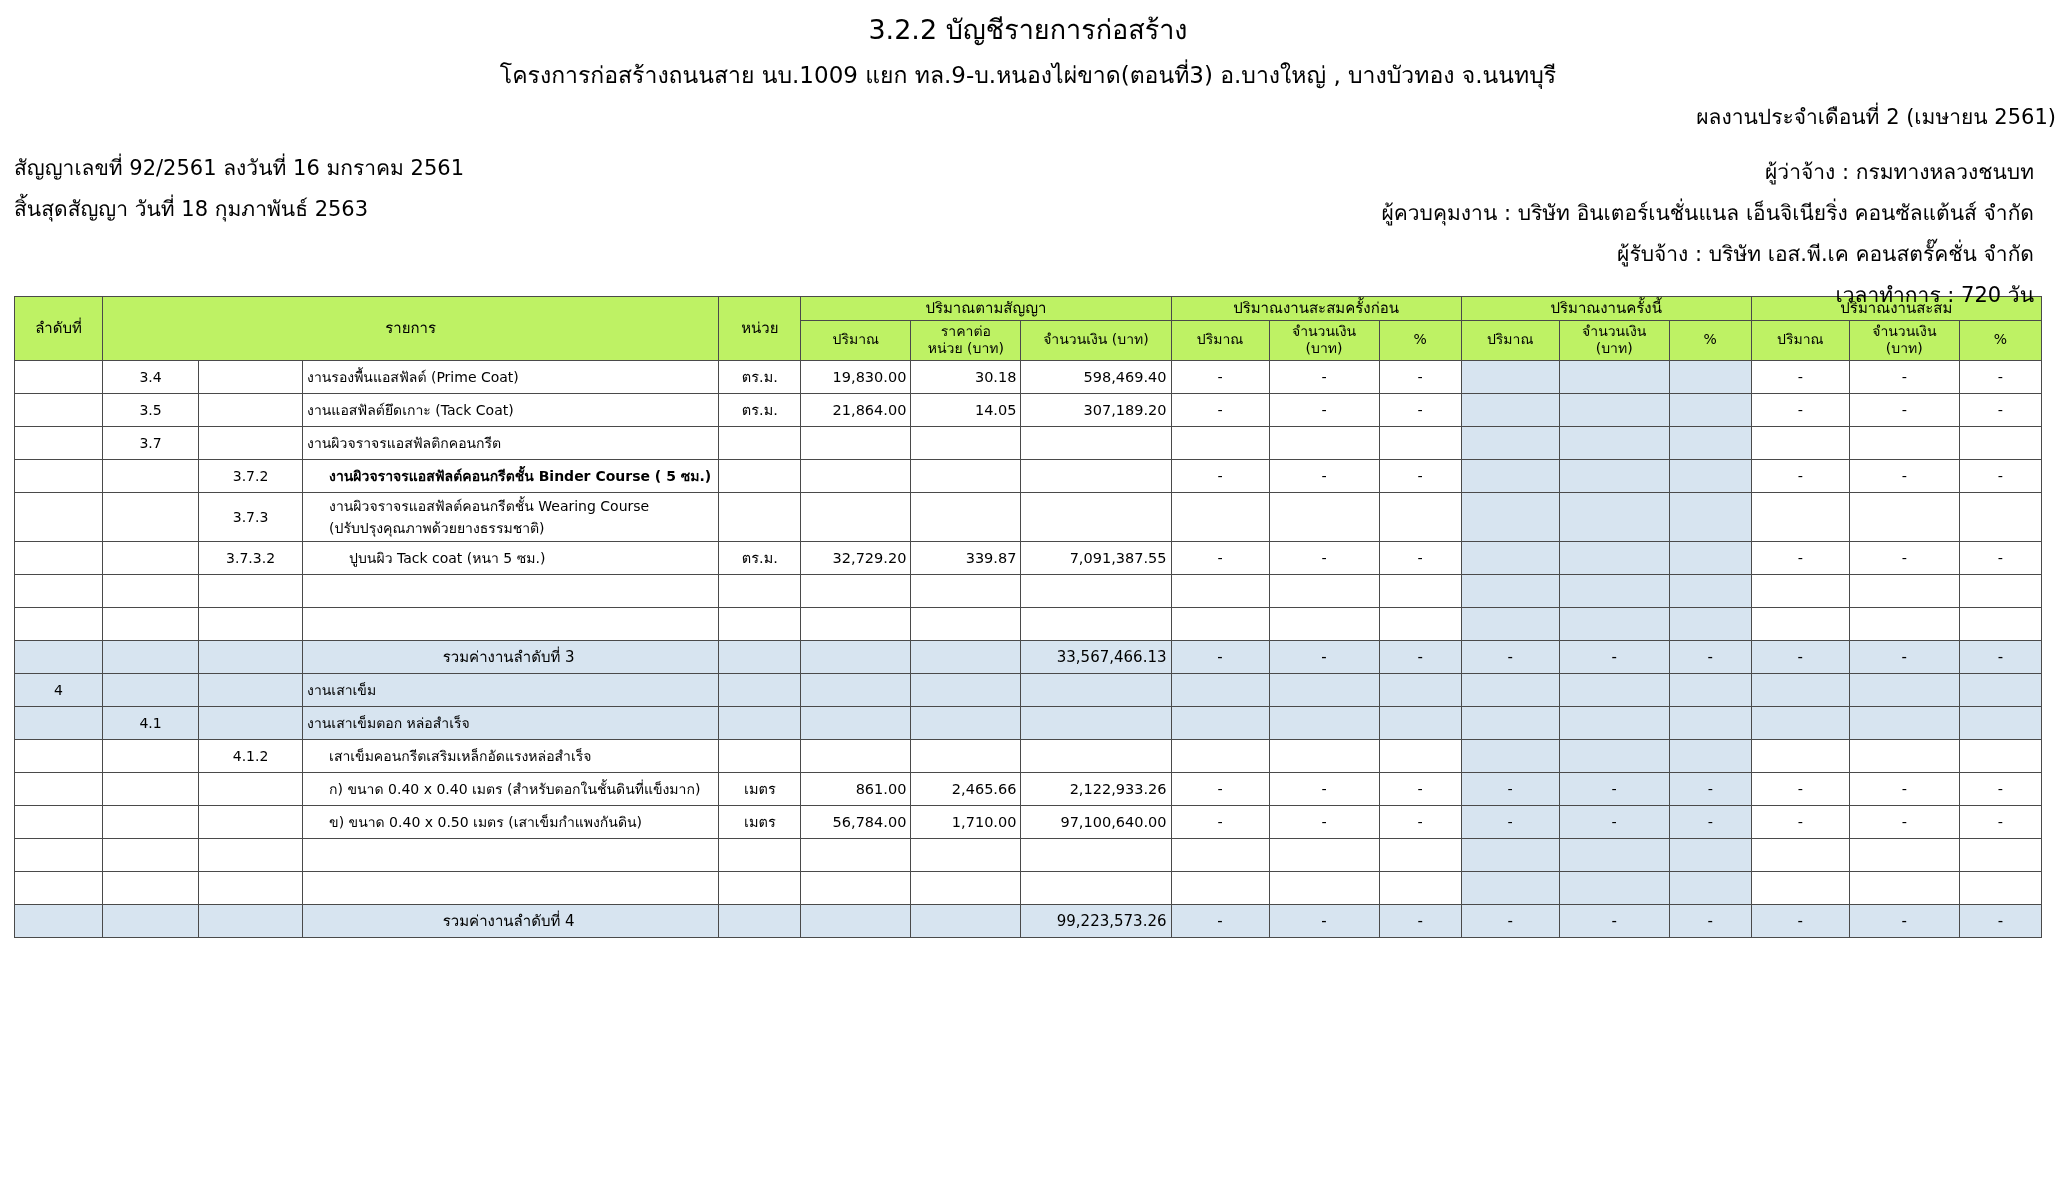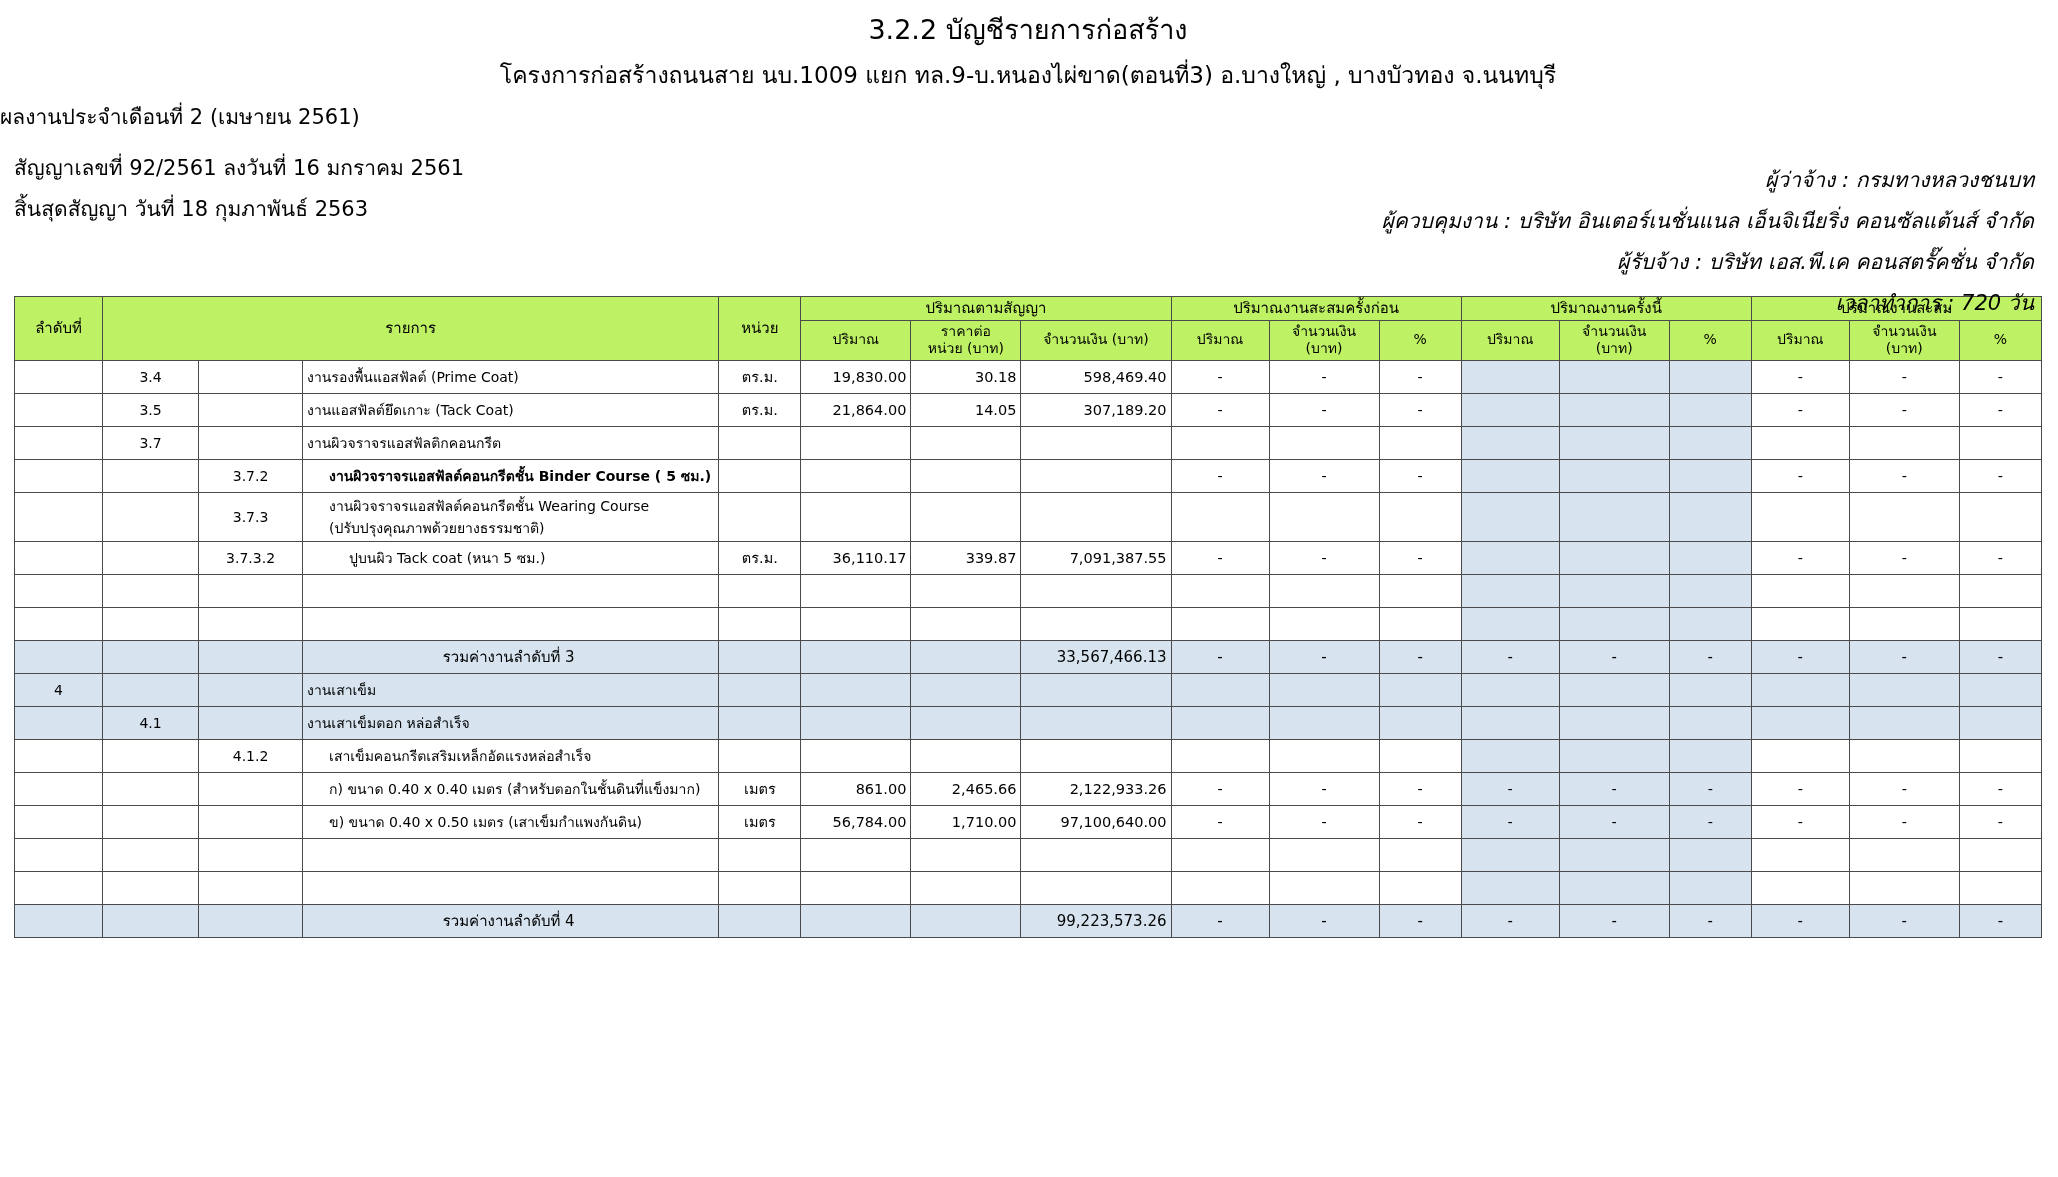--- a/index.html
+++ b/index.html
@@ -27,21 +27,21 @@
     padding-top: 12px;
     line-height: 1.35;
   }
   .doc-sub1 {
     text-align: center;
     font-size: 23px;
     padding-top: 12px;
     line-height: 1.35;
   }
   .doc-sub2 {
-    text-align: left;
+    text-align: right;
     font-size: 21px;
     padding-top: 12px;
     line-height: 1.35;
   }
 
   .meta {
     position: relative;
     margin-top: 16px;
     padding: 0 40px 0 14px;
     box-sizing: border-box;
@@ -51,25 +51,24 @@
     position: absolute;
     left: 14px;
     top: 0;
     text-align: left;
     font-size: 21px;
     line-height: 1.95;
   }
   .meta-right {
     position: absolute;
     right: 22px;
-    top: 12px;
+    top: 4px;
     text-align: right;
     font-size: 21px;
     line-height: 1.95;
-    font-style: italic;
   }
 
   
   table.boq {
     border-collapse: collapse;
     table-layout: fixed;
     margin: 8px auto 0 auto;
     width: 2028px;
     font-size: 14px;
   }
@@ -279,21 +278,21 @@
           <td class="c num"></td>
           <td class="c num"></td>
           <td class="c num"></td>
         </tr>
         <tr class="rowh">
           <td class="c idx"></td>
           <td class="c idx"></td>
           <td class="c idx">3.7.3.2</td>
           <td class="l desc" style="padding-left: 46px;">ปูบนผิว Tack coat (หนา 5 ซม.)</td>
           <td class="c num">ตร.ม.</td>
-          <td class="r num">36,110.17</td>
+          <td class="r num">32,729.20</td>
           <td class="r num">339.87</td>
           <td class="r num">7,091,387.55</td>
           <td class="c num">-</td>
           <td class="c num">-</td>
           <td class="c num">-</td>
           <td class="c num blue"></td>
           <td class="c num blue"></td>
           <td class="c num blue"></td>
           <td class="c num">-</td>
           <td class="c num">-</td>

